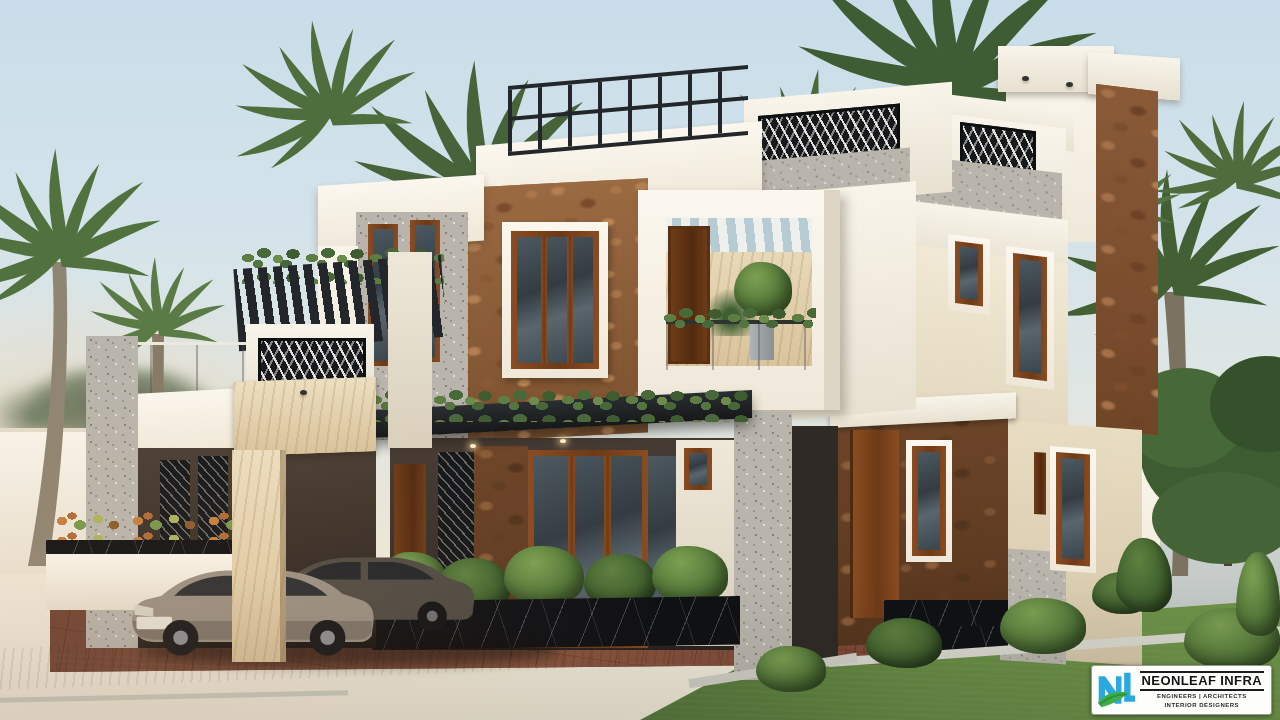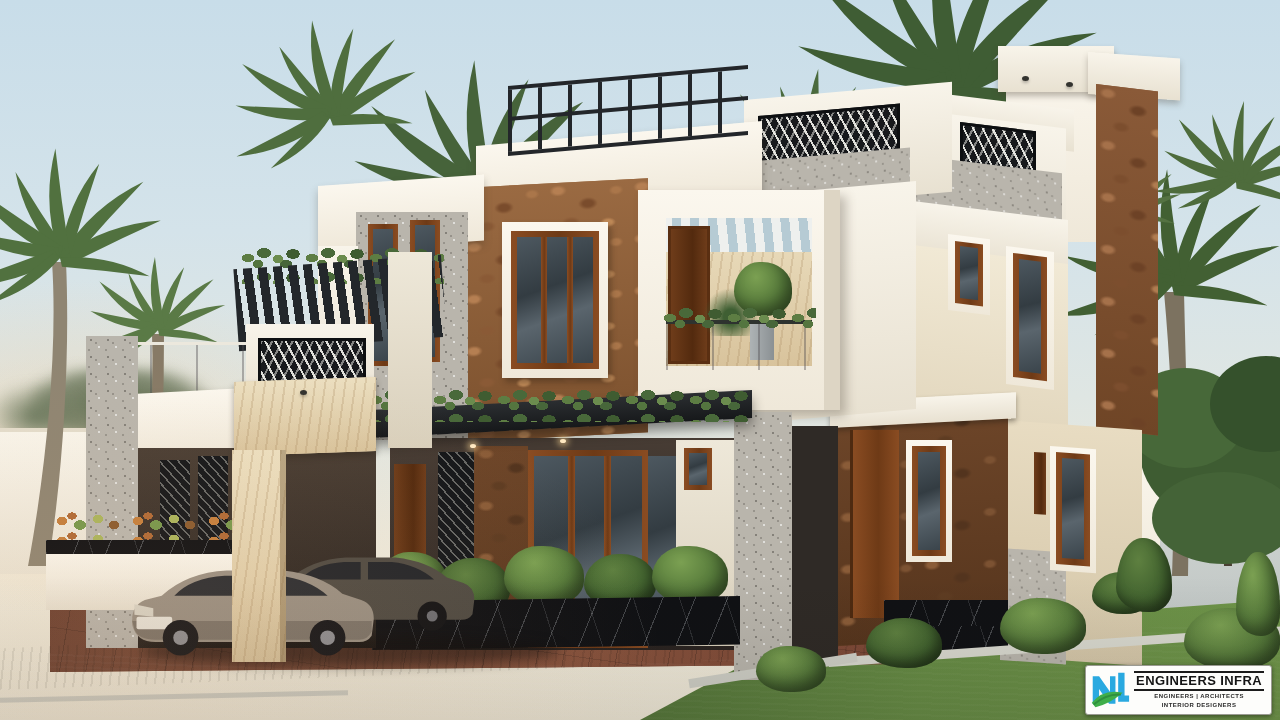--- a/index.html
+++ b/index.html
@@ -349,19 +349,19 @@
                linear-gradient(180deg,rgba(0,0,0,0) 80%,rgba(20,18,16,.12) 100%);"></div>
 
   <div id="logo" class="el" style="right:8px;bottom:5px;">
     <svg viewBox="0 0 44 44" style="width:40px;height:40px;">
       <polygon points="3,37 3,7 10,7 22,24 22,7 28,7 28,37 21,37 10,21 10,37" fill="#2aa9e0"></polygon>
       <path d="M31 3 h7 v25 h5 v7 h-12 Z" fill="#2aa9e0"></path>
       <path d="M2 36 Q15 20 36 25 Q22 37 6 41 Z" fill="#3fae49"></path>
       <path d="M4 38 Q18 26 34 27" stroke="#2f8f3e" stroke-width="2" fill="none"></path>
     </svg>
     <div class="txt">
-      <div class="co">ENGINEERS INFRA</div>
+      <div class="co">NEONLEAF INFRA</div>
       <div class="tg">ENGINEERS | ARCHITECTS</div>
       <div class="tg">INTERIOR DESIGNERS</div>
     </div>
   </div>
 
 </div>
 
 </body></html>

